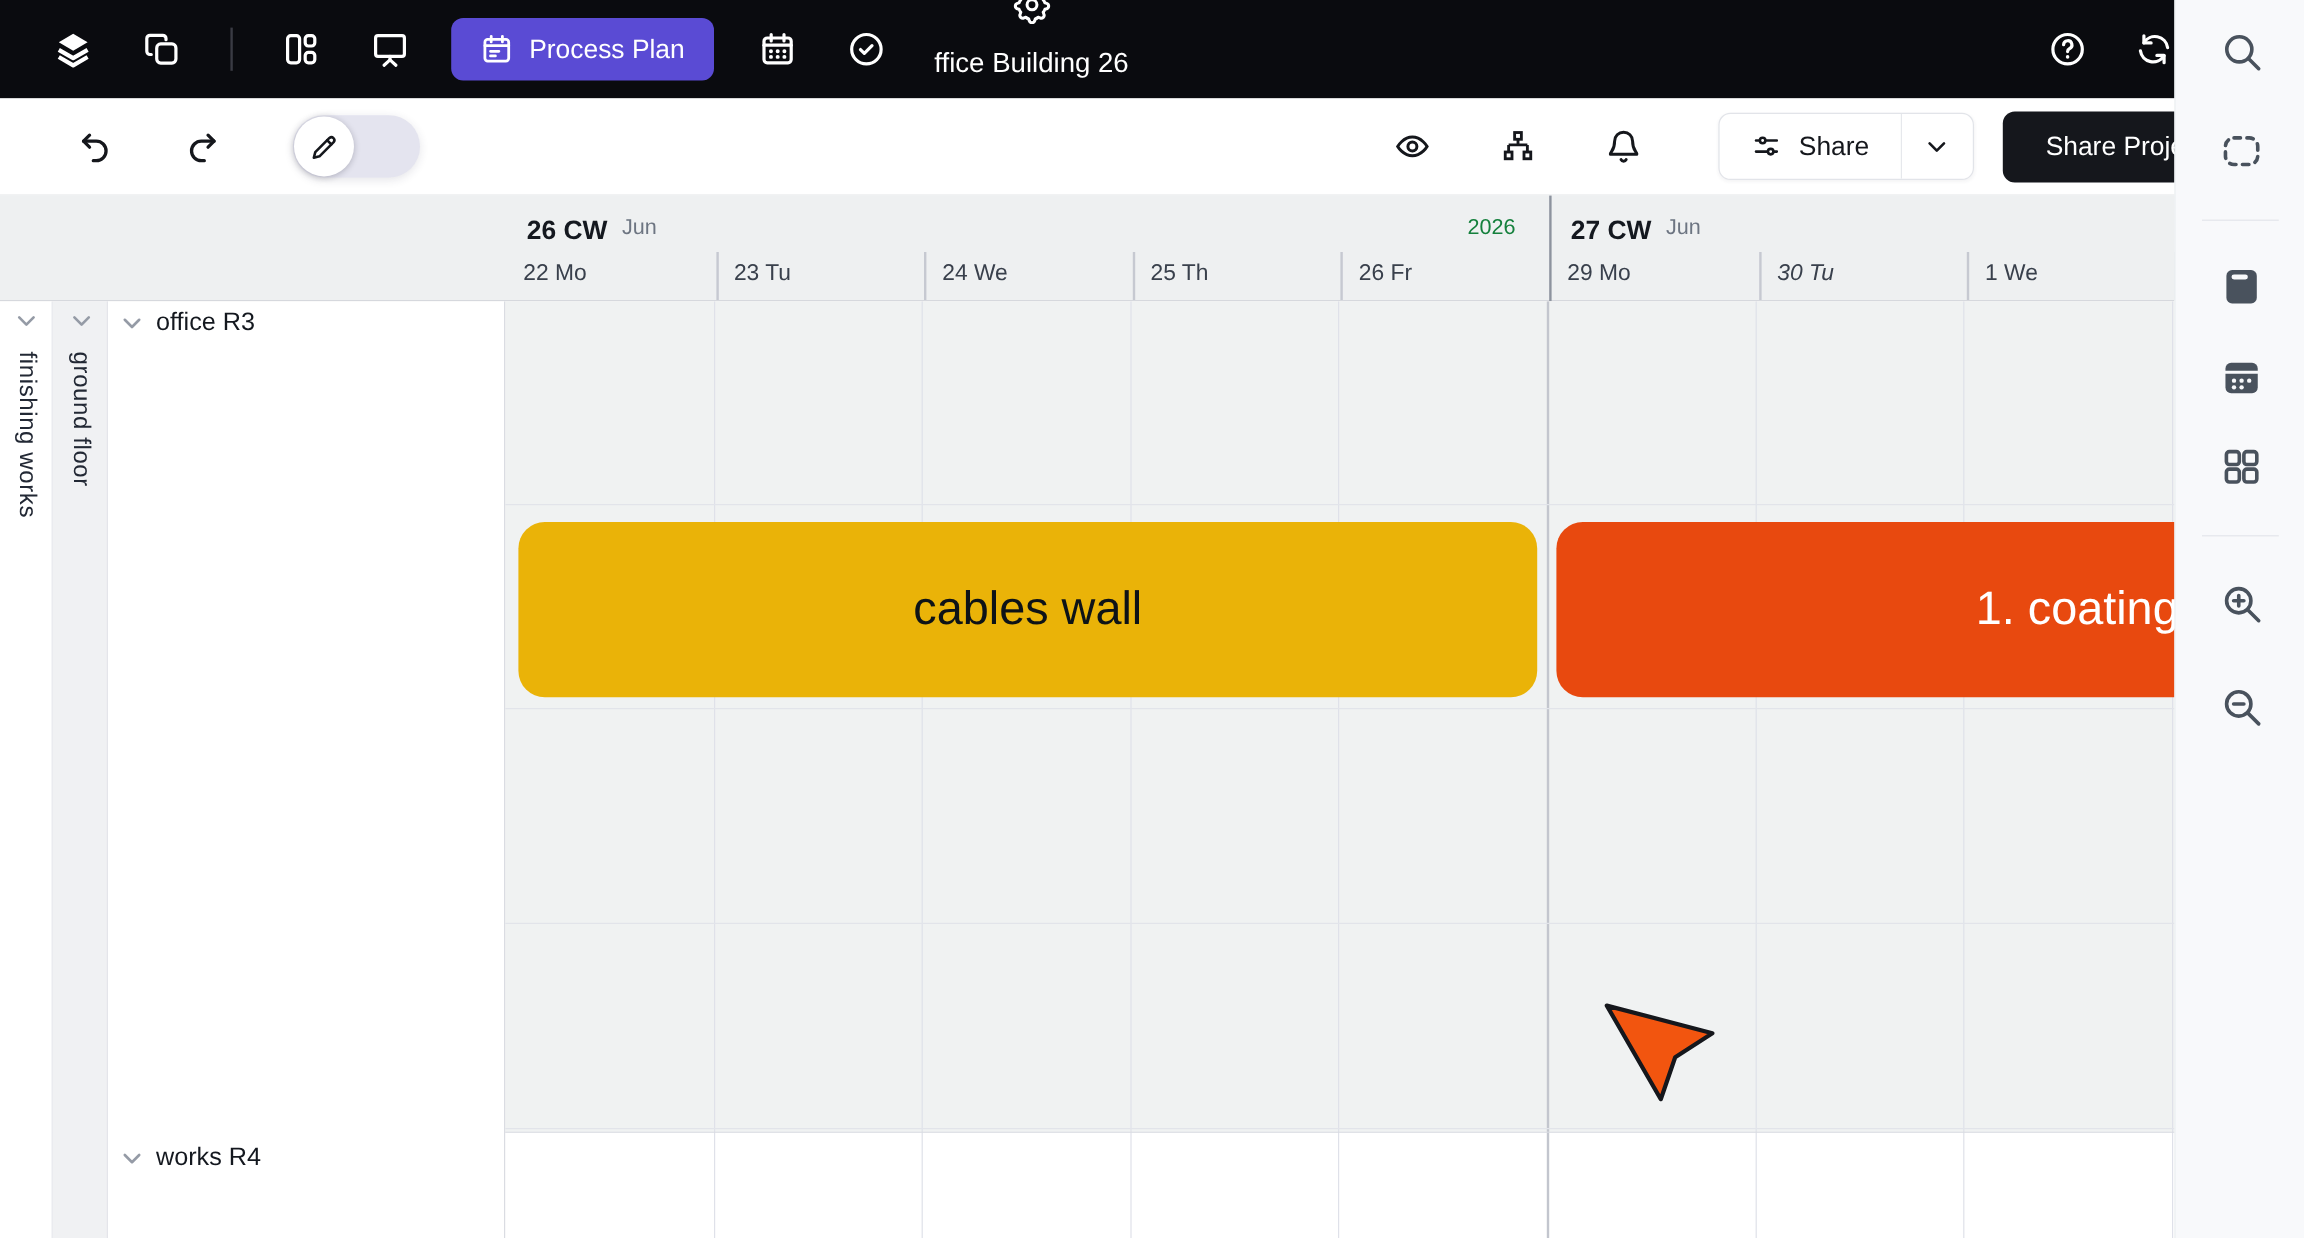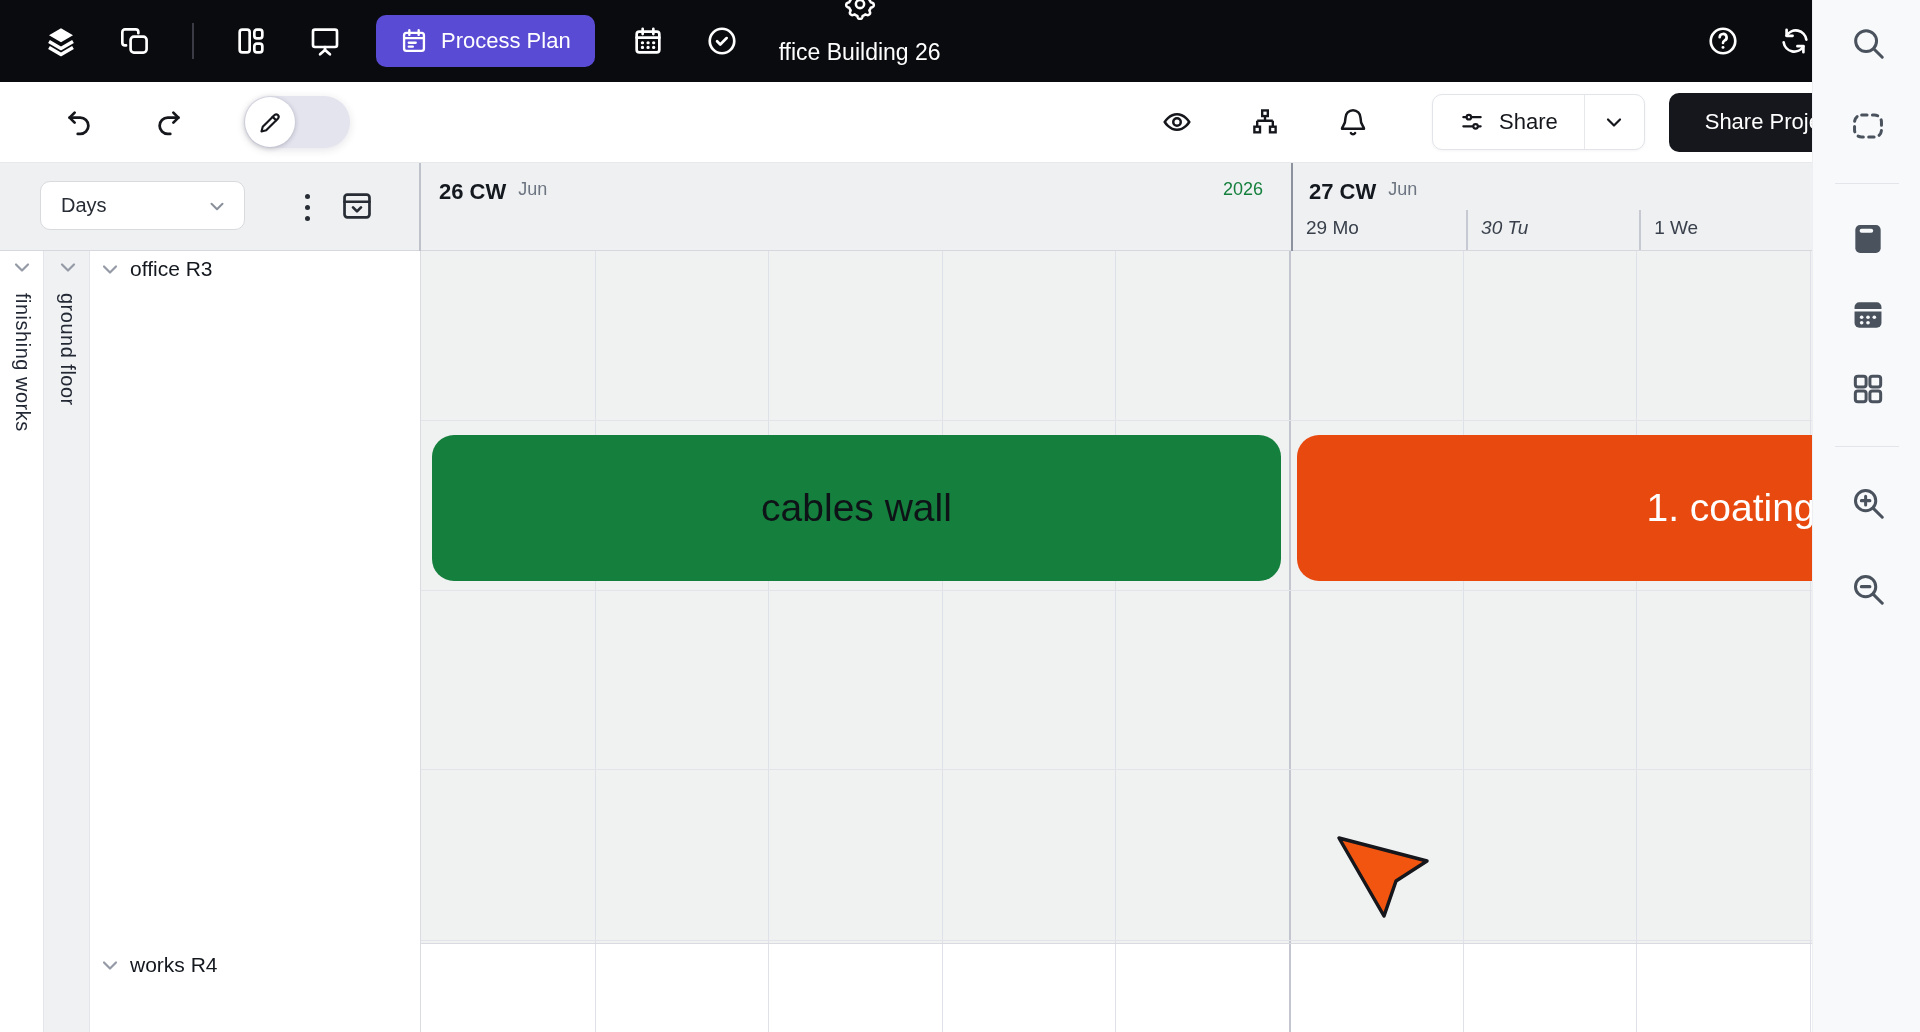--- a/index.html
+++ b/index.html
@@ -270,46 +270,33 @@
           <svg viewBox="0 0 24 24" fill="none" stroke="currentColor" stroke-width="2.2" stroke-linecap="round" stroke-linejoin="round">
             <polyline points="6,9.5 12,15.5 18,9.5"></polyline>
           </svg>
         </div>
       </div>
       <button class="share-btn">Share Project</button>
     </div>
   </div>
 
   <div class="timeline">
-    <div class="tl-left">
-      <div class="days-pill">
-        <span>Days</span>
-        <svg viewBox="0 0 24 24" fill="none" stroke="currentColor" stroke-width="2.2" stroke-linecap="round" stroke-linejoin="round">
-          <polyline points="6,9.5 12,15.5 18,9.5"></polyline>
-        </svg>
-      </div>
-      <div class="kebab">
-          <i></i>
-          <i></i>
-          <i></i>
-        </div>
-      <div class="tl-collapse">
-        <svg viewBox="0 0 24 24" fill="none" stroke="currentColor" stroke-width="1.9" stroke-linecap="round" stroke-linejoin="round">
-          <rect x="3.2" y="4" width="17.6" height="16" rx="2"></rect>
-          <path d="M3.2 9h17.6"></path>
-            <polyline points="9.2,13 12,15.8 14.8,13"></polyline>
-        </svg>
-      </div>
-    </div>
     <div id="weeks">
         <div class="week" style="width: 868px;">
           <div class="week-top">
             <span class="cw">26 CW</span>
             <span class="mon">Jun</span>
             <span class="yr">2026</span>
+          </div>
+          <div class="week-days">
+            <div class="day" style="width: 173.6px;">22 Mo</div>
+            <div class="day" style="width: 173.6px;">23 Tu</div>
+            <div class="day" style="width: 173.6px;">24 We</div>
+            <div class="day" style="width: 173.6px;">25 Th</div>
+            <div class="day" style="width: 173.6px;">26 Fr</div>
           </div>
         </div>
         <div class="week" style="width: 694.4px;">
           <div class="week-top">
             <span class="cw">27 CW</span>
             <span class="mon">Jun</span>
           </div>
           <div class="week-days">
             <div class="day" style="width: 173.6px;">29 Mo</div>
             <div class="day" style="width: 173.6px; font-style: italic;">30 Tu</div>
@@ -358,21 +345,21 @@
         </svg>
       <span>office R3</span>
     </div>
     <div class="grp" style="left:98px;top:702px">
       <svg viewBox="0 0 24 24" fill="none" stroke="currentColor" stroke-width="2.2" stroke-linecap="round" stroke-linejoin="round">
         <polyline points="6,9.5 12,15.5 18,9.5"></polyline>
         </svg>
       <span>works R4</span>
     </div>
 
-    <div class="bar" id="bar0" style="left: 432px; width: 849px; background: #15803d; color: rgb(14, 19, 23);">cables wall</div>
+    <div class="bar" id="bar0" style="left: 432px; width: 849px; background: #eab308; color: rgb(14, 19, 23);">cables wall</div>
     <div class="bar" id="bar1" style="left: 1297px; width: 868px; background: rgb(232, 73, 15); color: rgb(255, 255, 255);">1. coating</div>
 
     <svg class="cursor" viewBox="0 0 110 100">
       <polygon points="9,9 97,32 66,52 54,87" fill="#f2550f" stroke="#15171c" stroke-width="3.5" stroke-linejoin="round"></polygon>
     </svg>
   </div>
 
   <div class="rail">
     <span class="rail-ic" style="top:24px">
       <svg viewBox="0 0 24 24" fill="none" stroke="currentColor" stroke-width="1.9" stroke-linecap="round">

